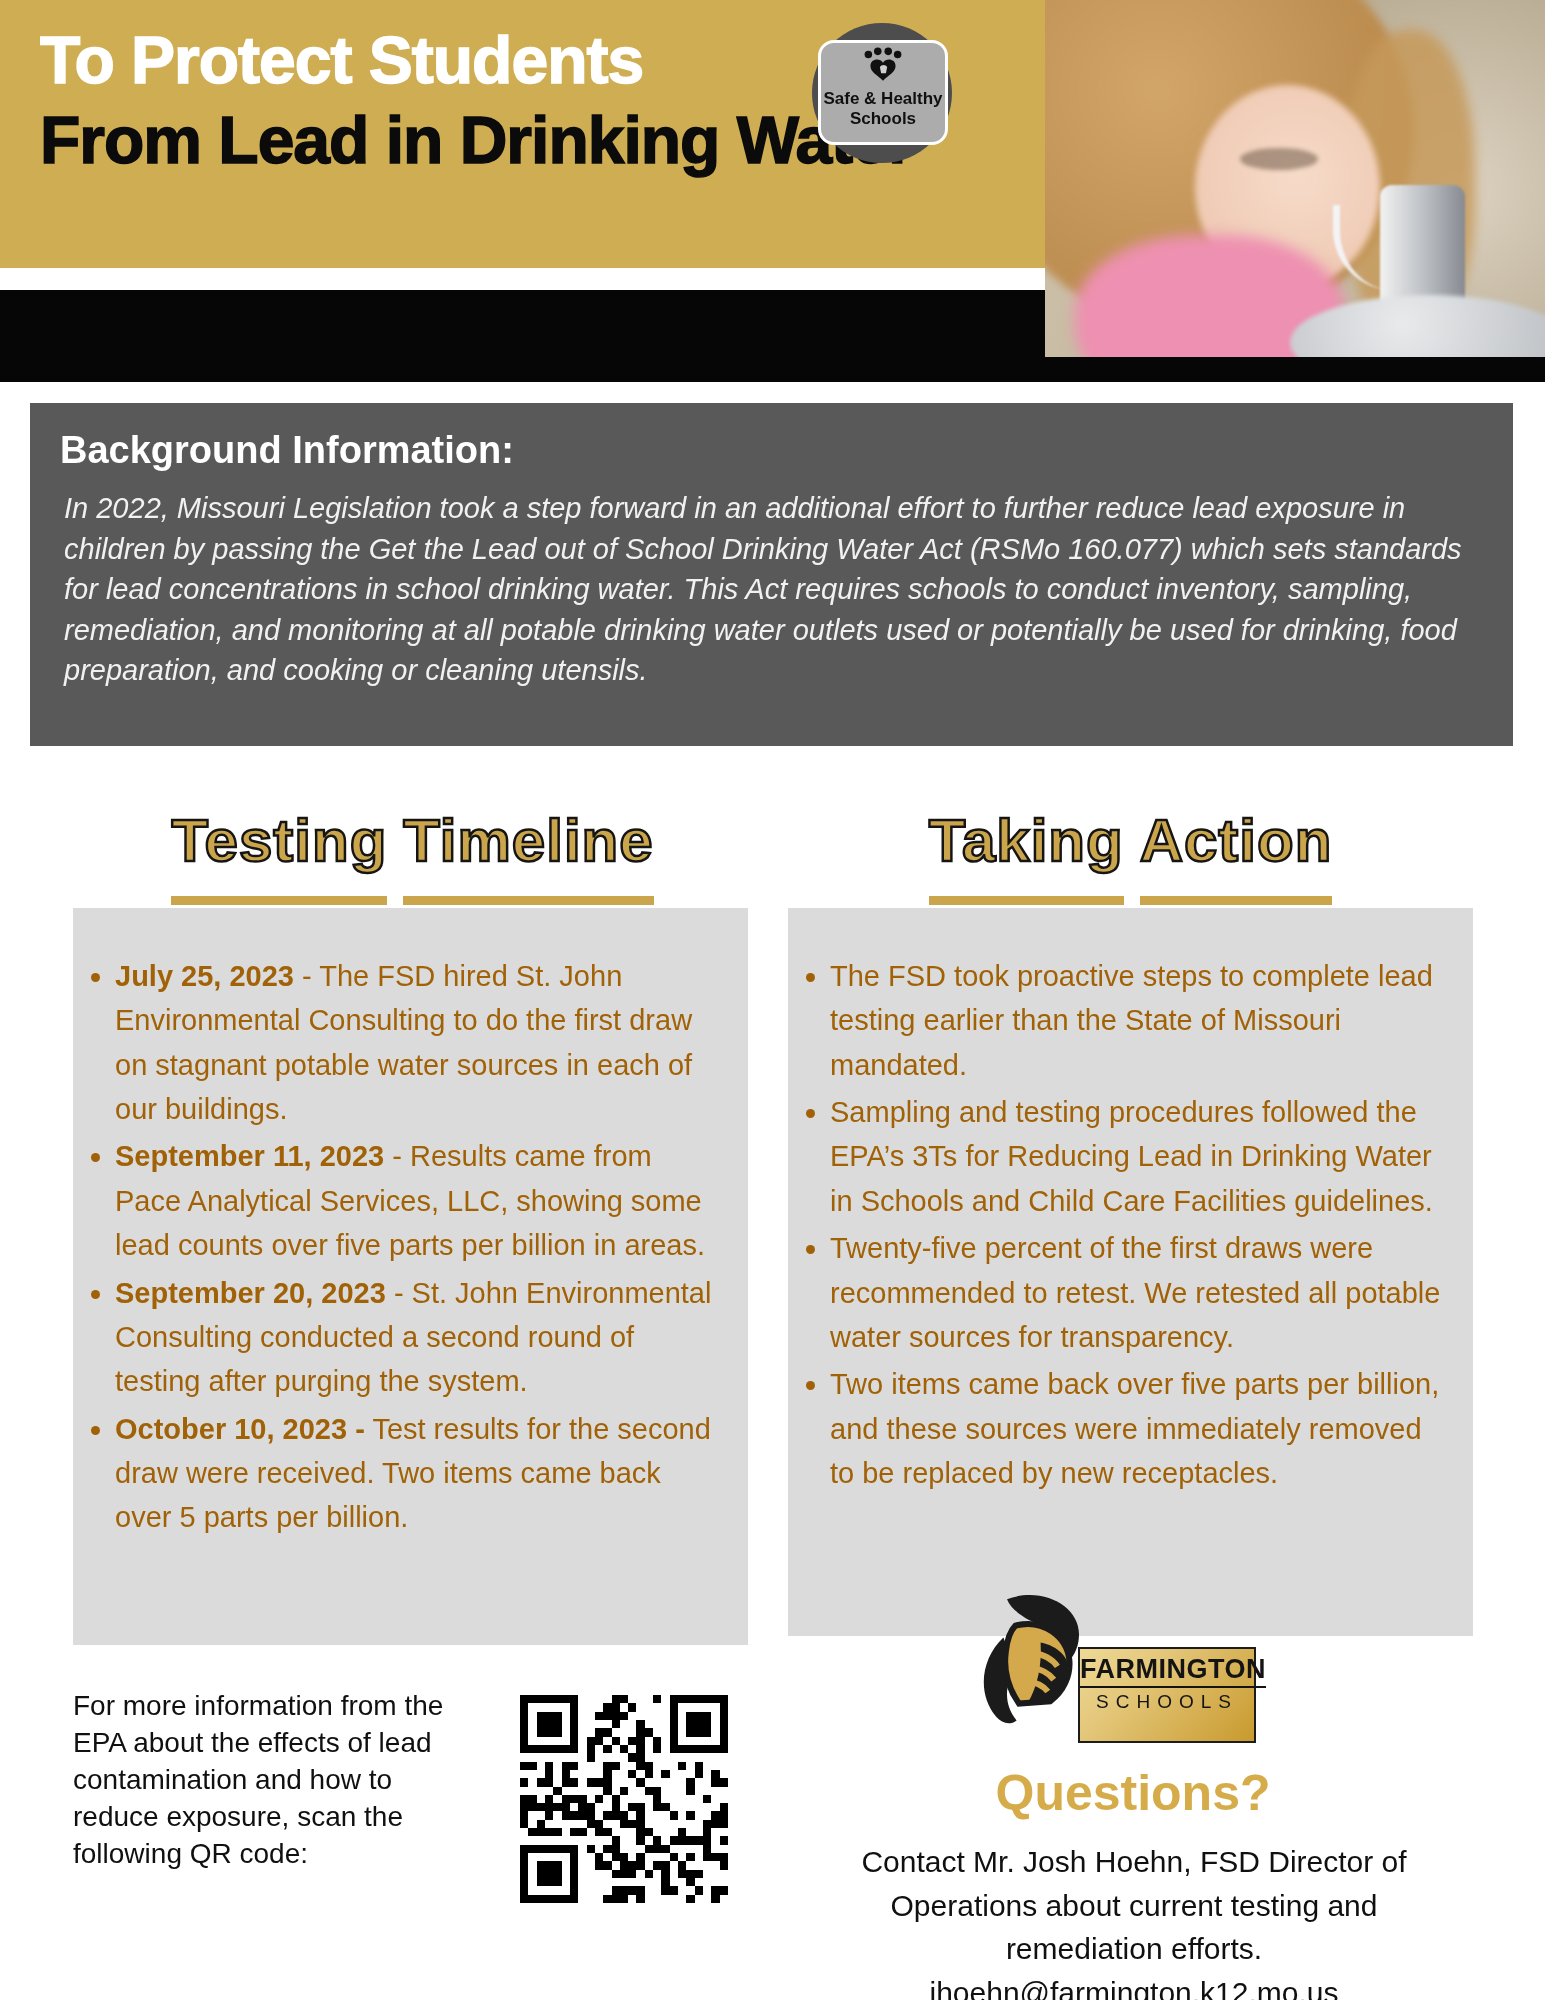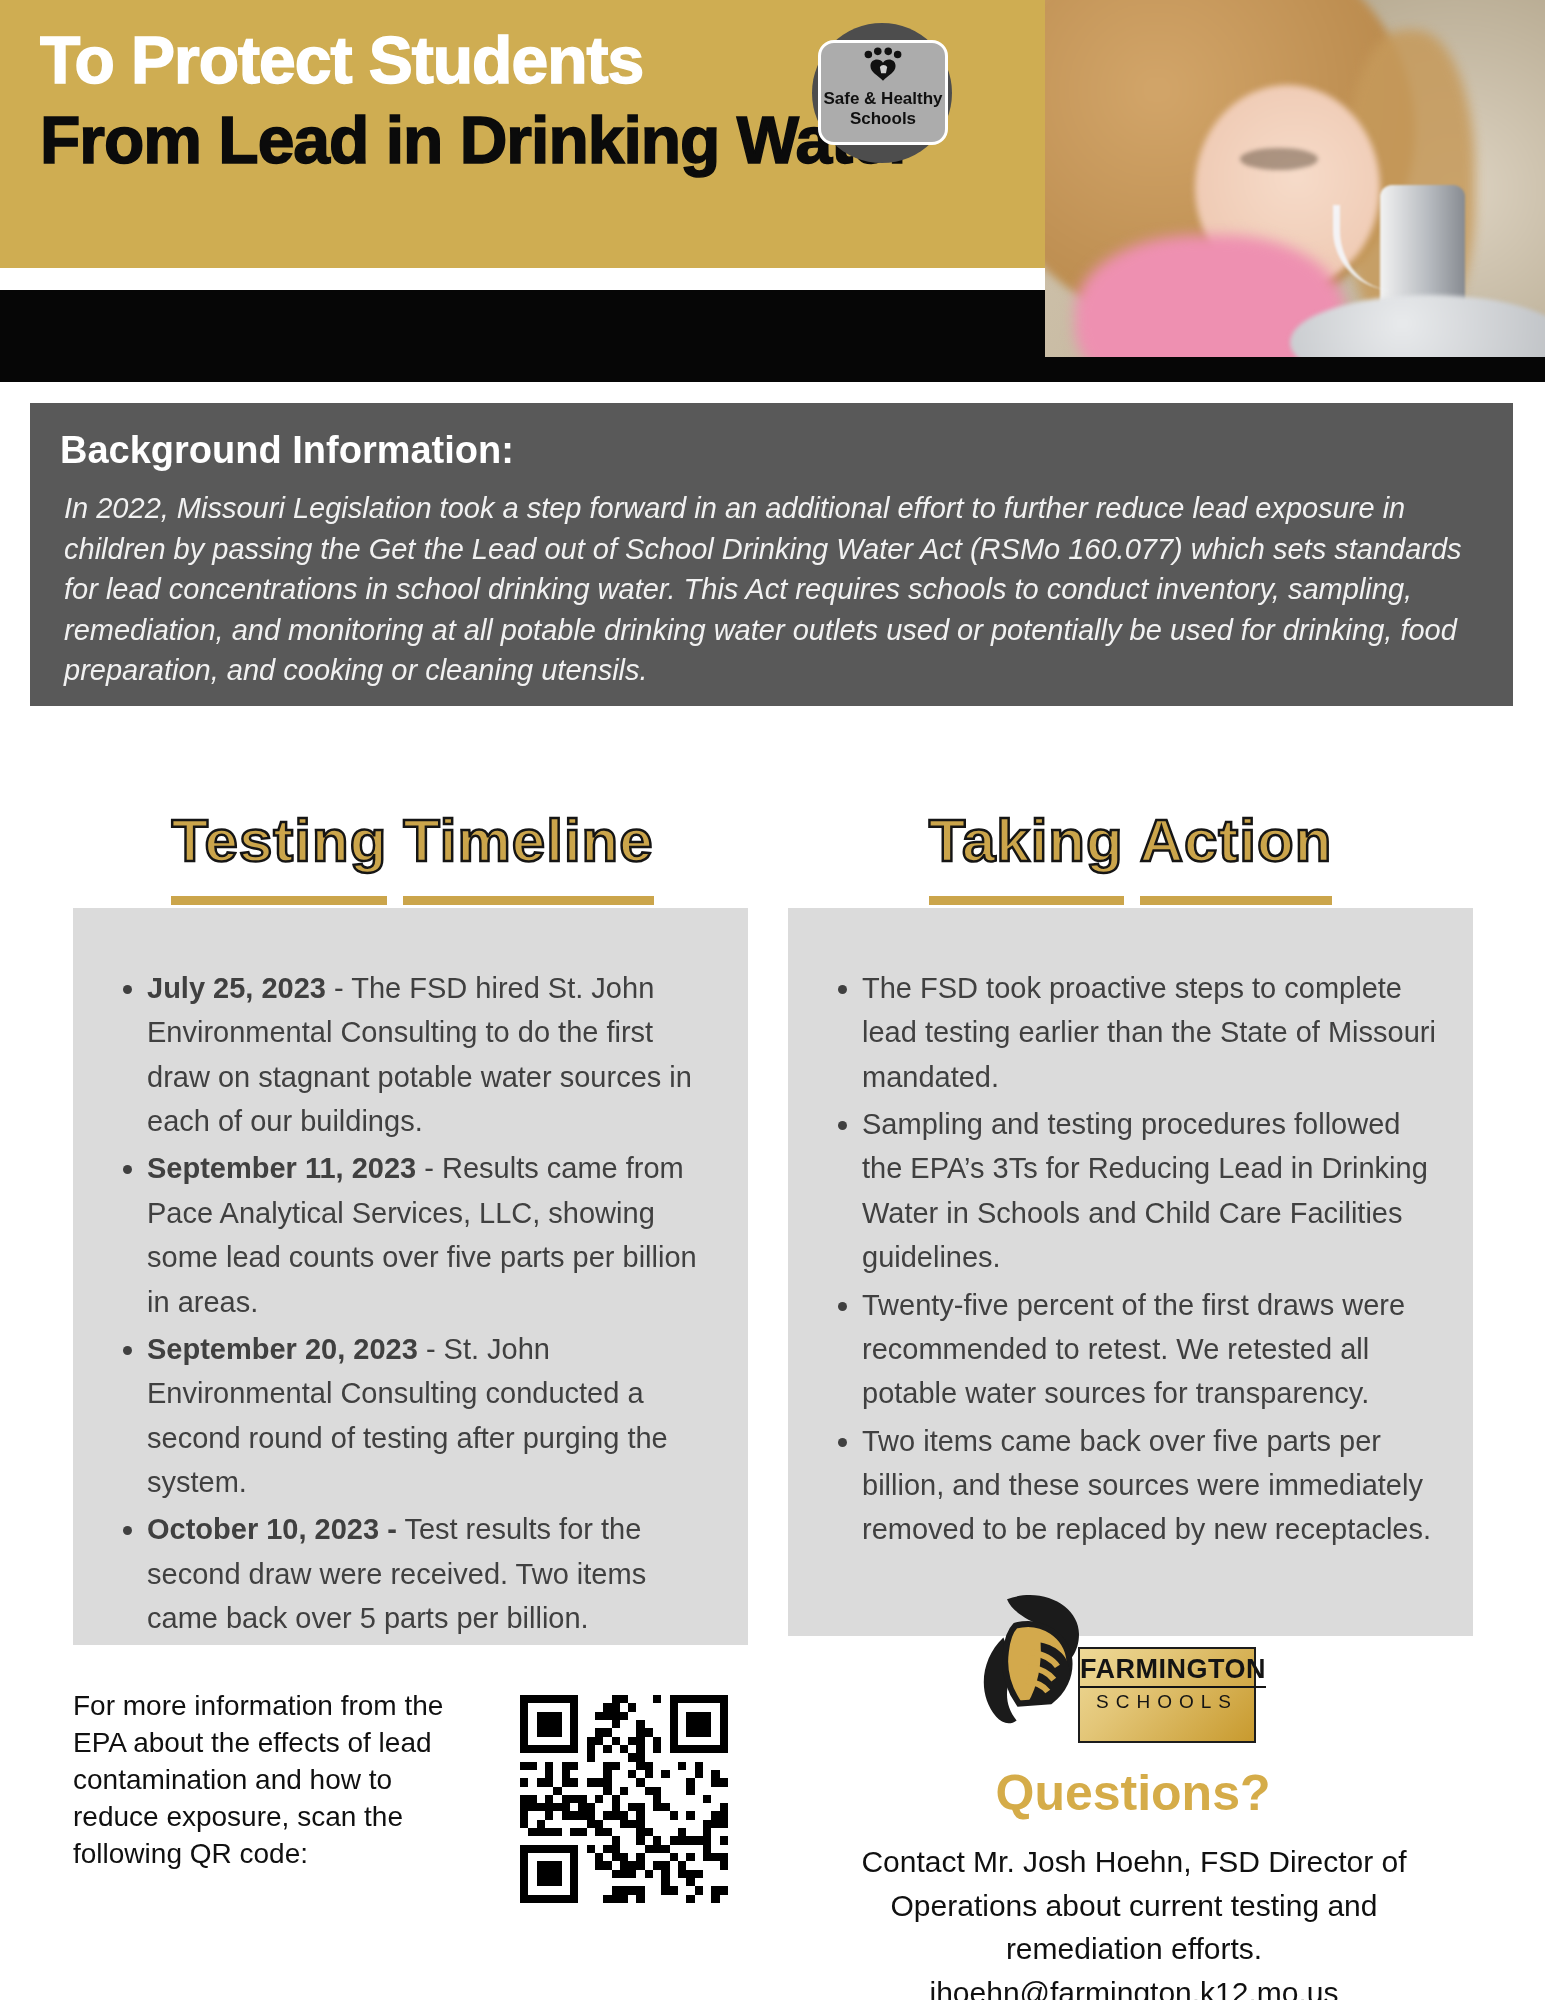--- a/index.html
+++ b/index.html
@@ -30,37 +30,37 @@
   .ph-face{left:150px;top:85px;width:185px;height:205px;border-radius:50%;
     background:radial-gradient(circle at 55% 45%,#f6dbc9,#ecc3ab);filter:blur(3px);}
   .ph-eye{left:195px;top:148px;width:78px;height:22px;border-radius:50%;background:#55433375;filter:blur(2px);}
   .ph-shirt{left:30px;top:235px;width:270px;height:170px;border-radius:45%;background:#ee90b1;filter:blur(7px);}
   .ph-fountain{left:335px;top:185px;width:85px;height:165px;border-radius:12px;
     background:linear-gradient(90deg,#f2f2f2,#b9bdc2 55%,#878b91);filter:blur(1px);}
   .ph-basin{left:245px;top:295px;width:280px;height:95px;border-radius:50%;
     background:radial-gradient(circle at 40% 30%,#e8eaec,#b9bcc0);filter:blur(2px);}
   .ph-water{left:288px;top:205px;width:60px;height:85px;border-left:7px solid #f4f9ffd9;border-bottom-left-radius:60px;filter:blur(1px);}
   
-  .bginfo{position:absolute;left:30px;top:403px;width:1483px;height:303px;background:var(--darkgray);
+  .bginfo{position:absolute;left:30px;top:403px;width:1483px;height:343px;background:var(--darkgray);
     box-sizing:border-box;padding:26px 30px;}
   .bginfo h2{margin:0 0 16px 0;font-size:38px;font-weight:bold;color:#ffffff;}
   .bginfo p{margin:4px;font-size:29px;line-height:1.4;color:#f1f1f1;font-style:italic;}
   
   .lead-heading{position:absolute;left:0;top:736px;width:100%;text-align:center;
     font-size:53px;font-weight:bold;color:#0d0d0d;}
   .disp{position:absolute;top:806px;text-align:center;font-size:60px;font-weight:bold;
     color:var(--gold2);-webkit-text-stroke:2.5px #151515;letter-spacing:1px;white-space:nowrap;}
   .disp .uw{display:inline-block;border-bottom:9px solid var(--gold2);padding-bottom:21px;margin:0 8px;}
   .disp-left{left:75px;width:675px;}
   .disp-right{left:788px;width:685px;}
   
   .panel{position:absolute;background:var(--lightgray);box-sizing:border-box;}
   .panel-left{left:73px;top:908px;width:675px;height:737px;}
   .panel-right{left:788px;top:908px;width:685px;height:728px;}
-  .panel ul{margin:12px;padding:46px 24px 0 62px;font-size:29px;line-height:1.53;color:#404040;}
+  .panel ul{margin:0;padding:46px 24px 0 42px;font-size:29px;line-height:1.53;color:#a16207;}
   .panel li{margin:0 0 3px 0;}
   
   .qr-caption{position:absolute;left:73px;top:1688px;width:402px;font-size:28px;line-height:1.32;color:#101010;}
   .qr{position:absolute;left:520px;top:1695px;width:208px;height:208px;}
   .logo-helmet{position:absolute;left:970px;top:1592px;z-index:6;}
   .logo-rect{position:absolute;left:1078px;top:1647px;width:178px;height:96px;box-sizing:border-box;
     background:linear-gradient(135deg,#eed997 0%,#e3c678 35%,#c89a2e 100%);
     border:2px solid #1c1c1c;text-align:center;padding-top:7px;z-index:5;}
   .logo-rect .l1{font-size:27px;font-weight:800;color:#141414;letter-spacing:.5px;line-height:1;
     border-bottom:2px solid #141414;display:inline-block;padding-bottom:3px;}

